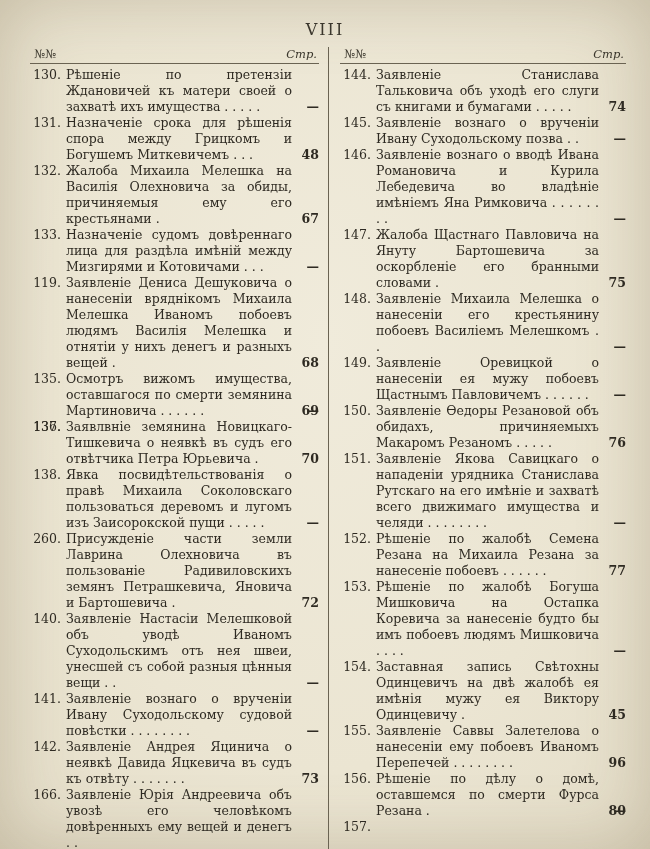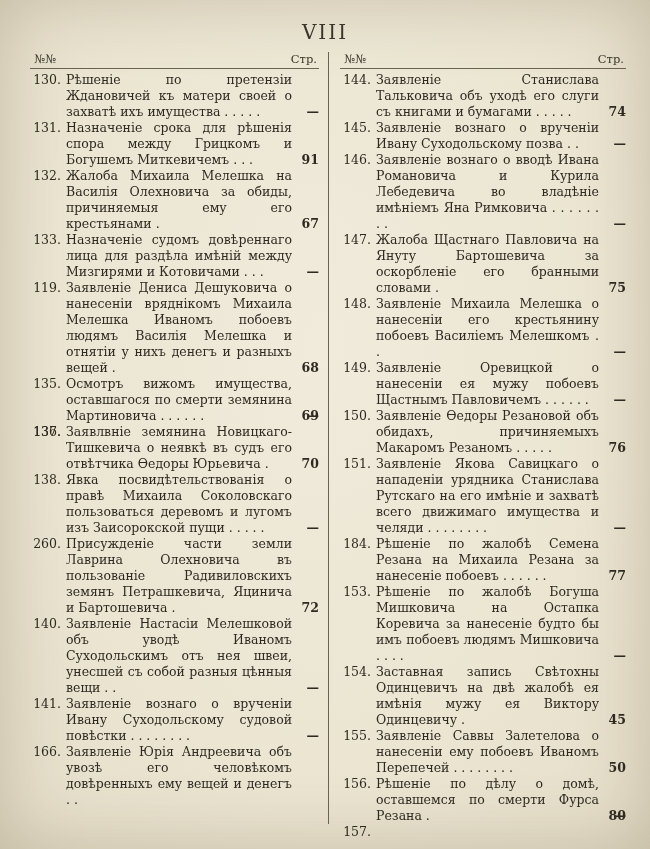--- a/index.html
+++ b/index.html
@@ -11,21 +11,21 @@
     background-image: radial-gradient(ellipse at 50% 40%, #f0ebdb 0%, #ebe5d2 60%, #e4ddc8 100%);
     box-shadow: inset 0 0 70px rgba(110,95,60,0.28);
     font-family:"DejaVu Serif","Liberation Serif",serif;
     color:#2e2a22;
     overflow:hidden;
     box-sizing:border-box;
   }
   .roman {
     text-align:center;
     padding-top:20px;
-    font-size:20px;
+    font-size:16px;
     letter-spacing:2px;
     color:#3a362c;
   }
   .cols {
     display:flex;
     margin:8px 24px 0 30px;
   }
   .col {
     width:50%;
     box-sizing:border-box;
@@ -35,21 +35,21 @@
   .col-head {
     display:flex;
     justify-content:space-between;
     align-items:baseline;
     border-bottom:1px solid #6a6352;
     font-size:11.5px;
     padding:0 2px 2px 4px;
     margin-bottom:3px;
     color:#3a362c;
   }
-  .h-str { }
+  .h-str { font-style:italic; }
   .entries { }
   .entry {
     position:relative;
     padding-left:36px;
     padding-right:27px;
     font-size:12.5px;
     line-height:16px;
     text-align:justify;
   }
   .entry .no {
@@ -71,50 +71,51 @@
 <div class="sheet">
   <div class="roman">VIII</div>
   <div class="cols">
     <div class="col col-left">
       <div class="col-head">
         <span class="h-no">№№</span>
         <span class="h-str">Стр.</span>
       </div>
       <div class="entries" id="col-0">
           <div class="entry"><span class="no">130.</span><span class="txt">Рѣшеніе по претензіи Ждановичей къ матери своей о захватѣ ихъ имущества . . . . .</span><span class="pg">—</span></div>
-          <div class="entry"><span class="no">131.</span><span class="txt">Назначеніе срока для рѣшенія спора между Грицкомъ и Богушемъ Миткевичемъ . . .</span><span class="pg">91</span></div>
+          <div class="entry"><span class="no">131.</span><span class="txt">Назначеніе срока для рѣшенія спора между Грицкомъ и Богушемъ Миткевичемъ . . .</span><span class="pg">48</span></div>
           <div class="entry"><span class="no">132.</span><span class="txt">Жалоба Михаила Мелешка на Василія Олехновича за обиды, причиняемыя ему его крестьянами .</span><span class="pg">67</span></div>
           <div class="entry"><span class="no">133.</span><span class="txt">Назначеніе судомъ довѣреннаго лица для раздѣла имѣній между Мизгирями и Котовичами . . .</span><span class="pg">—</span></div>
           <div class="entry"><span class="no">119.</span><span class="txt">Заявленіе Дениса Дешуковича о нанесеніи вряднікомъ Михаила Мелешка Иваномъ побоевъ людямъ Василія Мелешка и отнятіи у нихъ денегъ и разныхъ вещей .</span><span class="pg">68</span></div>
           <div class="entry"><span class="no">135.</span><span class="txt">Осмотръ вижомъ имущества, оставшагося по смерти земянина Мартиновича . . . . . .</span><span class="pg">69</span></div>
           <div class="entry"><span class="no">136.</span><span class="pg">—</span></div>
-          <div class="entry"><span class="no">137.</span><span class="txt">Заявлвніе земянина Новицкаго-Тишкевича о неявкѣ въ судъ его отвѣтчика Ѳедоры Юрьевича .</span><span class="pg">70</span></div>
+          <div class="entry"><span class="no">137.</span><span class="txt">Заявлвніе земянина Новицкаго-Тишкевича о неявкѣ въ судъ его отвѣтчика Петра Юрьевича .</span><span class="pg">70</span></div>
           <div class="entry"><span class="no">138.</span><span class="txt">Явка посвидѣтельствованія о правѣ Михаила Соколовскаго пользоваться деревомъ и лугомъ изъ Заисорокской пущи . . . . .</span><span class="pg">—</span></div>
-          <div class="entry"><span class="no">260.</span><span class="txt">Присужденіе части земли Лаврина Олехновича въ пользованіе Радивиловскихъ земянъ Петрашкевича, Яцинича и Бартошевича .</span><span class="pg">72</span></div>
+          <div class="entry"><span class="no">260.</span><span class="txt">Присужденіе части земли Лаврина Олехновича въ пользованіе Радивиловскихъ земянъ Петрашкевича, Яновича и Бартошевича .</span><span class="pg">72</span></div>
           <div class="entry"><span class="no">140.</span><span class="txt">Заявленіе Настасіи Мелешковой объ уводѣ Иваномъ Суходольскимъ отъ нея швеи, унесшей съ собой разныя цѣнныя вещи . .</span><span class="pg">—</span></div>
           <div class="entry"><span class="no">141.</span><span class="txt">Заявленіе вознаго о врученіи Ивану Суходольскому судовой повѣстки . . . . . . . .</span><span class="pg">—</span></div>
+          <div class="entry"><span class="no">142.</span><span class="txt">Заявленіе Андрея Яцинича о неявкѣ Давида Яцкевича въ судъ къ отвѣту . . . . . . .</span><span class="pg">73</span></div>
           <div class="entry"><span class="no">166.</span><span class="txt">Заявленіе Юрія Андреевича объ увозѣ его человѣкомъ довѣренныхъ ему вещей и денегъ . .</span></div>
         </div>
     </div>
     <div class="col col-right">
       <div class="col-head">
         <span class="h-no">№№</span>
         <span class="h-str">Стр.</span>
       </div>
       <div class="entries" id="col-1">
           <div class="entry"><span class="no">144.</span><span class="txt">Заявленіе Станислава Тальковича объ уходѣ его слуги съ книгами и бумагами . . . . .</span><span class="pg">74</span></div>
           <div class="entry"><span class="no">145.</span><span class="txt">Заявленіе вознаго о врученіи Ивану Суходольскому позва . .</span><span class="pg">—</span></div>
           <div class="entry"><span class="no">146.</span><span class="txt">Заявленіе вознаго о вводѣ Ивана Романовича и Курила Лебедевича во владѣніе имѣніемъ Яна Римковича . . . . . . . .</span><span class="pg">—</span></div>
           <div class="entry"><span class="no">147.</span><span class="txt">Жалоба Щастнаго Павловича на Януту Бартошевича за оскорбленіе его бранными словами .</span><span class="pg">75</span></div>
           <div class="entry"><span class="no">148.</span><span class="txt">Заявленіе Михаила Мелешка о нанесеніи его крестьянину побоевъ Василіемъ Мелешкомъ . .</span><span class="pg">—</span></div>
           <div class="entry"><span class="no">149.</span><span class="txt">Заявленіе Оревицкой о нанесеніи ея мужу побоевъ Щастнымъ Павловичемъ . . . . . .</span><span class="pg">—</span></div>
           <div class="entry"><span class="no">150.</span><span class="txt">Заявленіе Ѳедоры Резановой объ обидахъ, причиняемыхъ Макаромъ Резаномъ . . . . .</span><span class="pg">76</span></div>
           <div class="entry"><span class="no">151.</span><span class="txt">Заявленіе Якова Савицкаго о нападеніи урядника Станислава Рутскаго на его имѣніе и захватѣ всего движимаго имущества и челяди . . . . . . . .</span><span class="pg">—</span></div>
-          <div class="entry"><span class="no">184.</span><span class="txt">Рѣшеніе по жалобѣ Семена Резана на Михаила Резана за нанесеніе побоевъ . . . . . .</span><span class="pg">77</span></div>
+          <div class="entry"><span class="no">152.</span><span class="txt">Рѣшеніе по жалобѣ Семена Резана на Михаила Резана за нанесеніе побоевъ . . . . . .</span><span class="pg">77</span></div>
           <div class="entry"><span class="no">153.</span><span class="txt">Рѣшеніе по жалобѣ Богуша Мишковича на Остапка Коревича за нанесеніе будто бы имъ побоевъ людямъ Мишковича . . . .</span><span class="pg">—</span></div>
           <div class="entry"><span class="no">154.</span><span class="txt">Заставная запись Свѣтохны Одинцевичъ на двѣ жалобѣ ея имѣнія мужу ея Виктору Одинцевичу .</span><span class="pg">45</span></div>
-          <div class="entry"><span class="no">155.</span><span class="txt">Заявленіе Саввы Залетелова о нанесеніи ему побоевъ Иваномъ Перепечей . . . . . . . .</span><span class="pg">50</span></div>
+          <div class="entry"><span class="no">155.</span><span class="txt">Заявленіе Саввы Залетелова о нанесеніи ему побоевъ Иваномъ Перепечей . . . . . . . .</span><span class="pg">96</span></div>
           <div class="entry"><span class="no">156.</span><span class="txt">Рѣшеніе по дѣлу о домѣ, оставшемся по смерти Фурса Резана .</span><span class="pg">—</span></div>
           <div class="entry"><span class="no">157.</span><span class="pg">80</span></div>
         </div>
     </div>
   </div>
 </div>
 
 </body></html>

